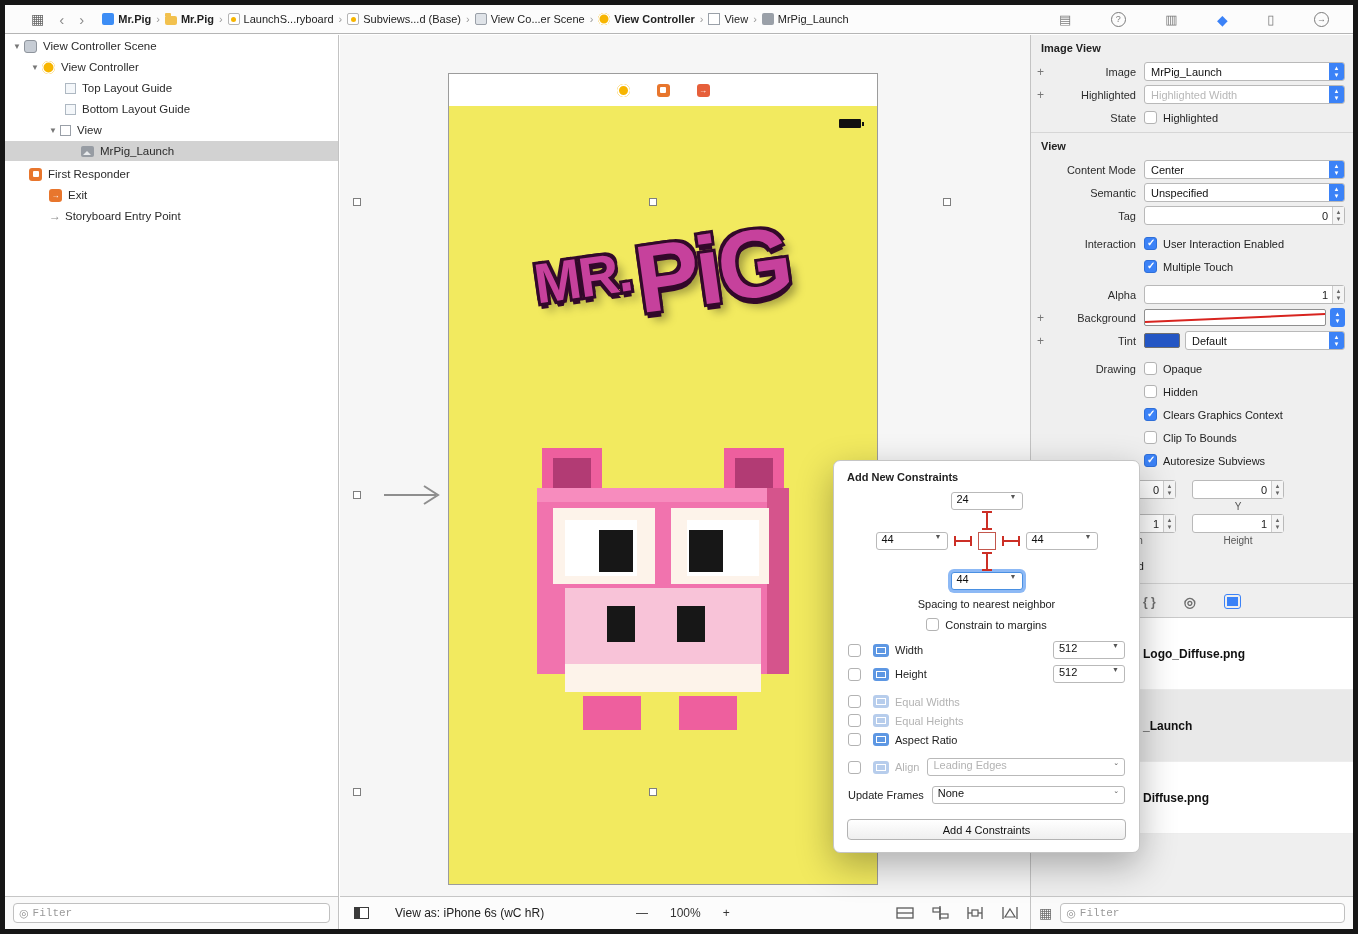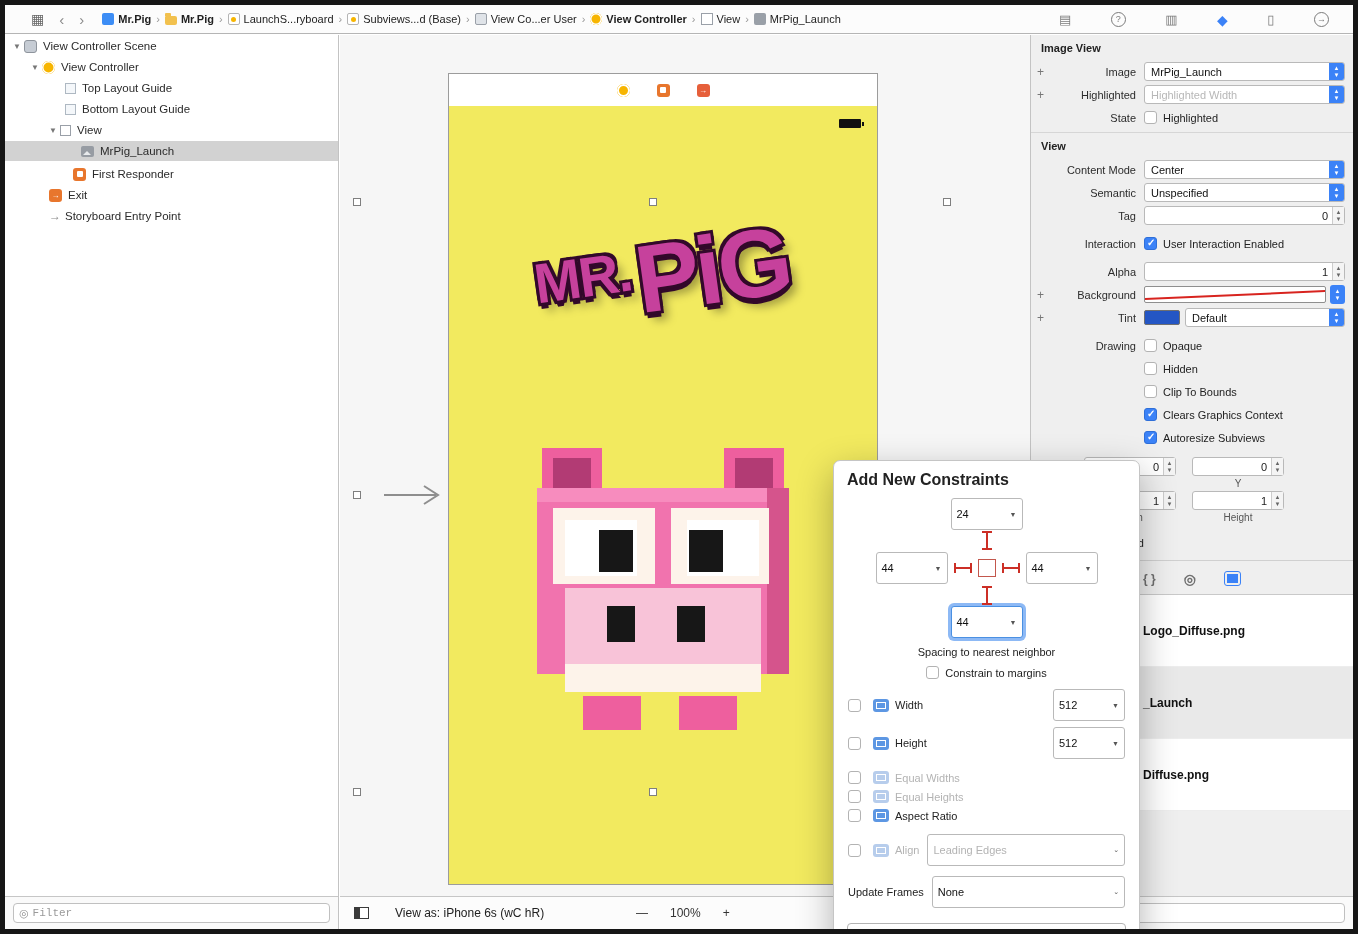--- a/index.html
+++ b/index.html
@@ -109,23 +109,23 @@
   .media-sel {width:17px;height:15px;border:1.6px solid #3b82f7;border-radius:3px;position:relative;display:inline-block;}
   .media-sel::after {content:"";position:absolute;inset:2px;background:#3b82f7;}
   .media {background:#fff;border-top:1px solid #c9c9c9;}
   .mrow {height:72px;display:flex;align-items:center;padding-left:112px;font-weight:bold;font-size:12px;color:#111;border-bottom:1px solid #ededed;}
   .mrow.sel {background:#e9e9e9;}
   .insp-bottom {position:absolute;left:0;right:0;bottom:0;height:33px;background:#fafafa;border-top:1px solid #c6c6c6;display:flex;align-items:center;padding:0 8px;gap:8px;}
   .gridicon {color:#6f6f6f;font-size:14px;line-height:1;}
 
   
   .popover {position:absolute;left:828px;top:455px;width:307px;background:#fff;border:1px solid #c5c5c5;border-radius:7px;box-shadow:0 12px 36px rgba(0,0,0,.3);z-index:60;font-size:11px;color:#222;padding:10px 13px 12px;}
-  .pop-title {font-weight:bold;font-size:16px;margin-bottom:9px;}
+  .pop-title {font-weight:bold;font-size:11px;margin-bottom:9px;}
   .sp-col {display:flex;flex-direction:column;align-items:center;}
-  .pcombo {width:72px;height:32px;border:1px solid #b9b9b9;border-radius:3px;background:#fff;display:flex;align-items:center;padding:0 5px;flex:none;}
+  .pcombo {width:72px;height:18px;border:1px solid #b9b9b9;border-radius:3px;background:#fff;display:flex;padding:0 5px;flex:none;}
   .pcombo .v {flex:1;color:#111;}
   .pcombo .ar {color:#555;font-size:7px;flex:none;}
   .pcombo.focus {box-shadow:0 0 0 3px #8db9f5;border-color:#4a90e2;}
   .pcombo.grow {flex:1;width:auto;}
   .pcombo.grow.dim .v {color:#b3b3b3;}
   .vstrut {width:2px;height:19px;background:#cc2f26;position:relative;margin:1px 0;}
   .vstrut::before,.vstrut::after {content:"";position:absolute;left:-4px;width:10px;height:2px;background:#cc2f26;}
   .vstrut::before {top:0;} .vstrut::after {bottom:0;}
   .sp-mid {display:flex;align-items:center;gap:6px;margin:1px 0;}
   .hstrut {width:18px;height:2px;background:#cc2f26;position:relative;}
@@ -168,21 +168,21 @@
           <span>LaunchS...ryboard</span>
         </span>
       <span class="sep">›</span>
       <span class="crumb">
           <span class="ci ci-sb"></span>
           <span>Subviews...d (Base)</span>
         </span>
       <span class="sep">›</span>
       <span class="crumb">
           <span class="ci ci-scene"></span>
-          <span>View Co...er User</span>
+          <span>View Co...er Scene</span>
         </span>
       <span class="sep">›</span>
       <span class="crumb">
           <span class="ci ci-vc"></span>
           <b>View Controller</b>
         </span>
       <span class="sep">›</span>
       <span class="crumb">
           <span class="ci ci-view"></span>
           <span>View</span>
@@ -224,21 +224,21 @@
     </div>
     <div class="orow" style="padding-left:44px;">
       <span class="disc">▼</span>
       <span class="oi oi-view"></span>
       <span>View</span>
     </div>
     <div class="orow selected" style="padding-left:76px;">
       <span class="oi oi-img"></span>
       <span>MrPig_Launch</span>
     </div>
-    <div class="orow" style="padding-left:68px;margin-top:3px;">
+    <div class="orow" style="padding-left:24px;margin-top:3px;">
       <span class="oi oi-fr"></span>
       <span>First Responder</span>
     </div>
     <div class="orow" style="padding-left:44px;">
       <span class="oi oi-exit">→</span>
       <span>Exit</span>
     </div>
     <div class="orow" style="padding-left:44px;">
       <span class="oi-entry">→</span>
       <span>Storyboard Entry Point</span>
@@ -401,20 +401,28 @@
       </div>
     </div>
     <div class="irow" style="margin-top:9px;">
       <span class="iplus" style="visibility:hidden;">+</span>
       <span class="ilabel">Interaction</span>
       <span class="cbrow">
         <span class="cb on"></span>
         <span>User Interaction Enabled</span>
       </span>
     </div>
+    <div class="irow">
+      <span class="iplus" style="visibility:hidden;">+</span>
+      <span class="ilabel"></span>
+      <span class="cbrow">
+        <span class="cb on"></span>
+        <span>Multiple Touch</span>
+      </span>
+    </div>
     <div class="irow" style="margin-top:9px;">
       <span class="iplus" style="visibility:hidden;">+</span>
       <span class="ilabel">Alpha</span>
       <div class="stepfield">
         <span class="sval">1</span>
         <span class="stepper">
             <i>▲</i>
             <i>▼</i>
           </span>
       </div>
@@ -453,30 +461,30 @@
         <span class="ilabel"></span>
       <span class="cbrow">
         <span class="cb"></span>
         <span>Hidden</span>
       </span>
     </div>
     <div class="irow">
       <span class="iplus" style="visibility:hidden;">+</span>
         <span class="ilabel"></span>
       <span class="cbrow">
+        <span class="cb on"></span>
+        <span>Clears Graphics Context</span>
+      </span>
+    </div>
+    <div class="irow">
+      <span class="iplus" style="visibility:hidden;">+</span>
+        <span class="ilabel"></span>
+      <span class="cbrow">
         <span class="cb"></span>
         <span>Clip To Bounds</span>
-      </span>
-    </div>
-    <div class="irow">
-      <span class="iplus" style="visibility:hidden;">+</span>
-        <span class="ilabel"></span>
-      <span class="cbrow">
-        <span class="cb on"></span>
-        <span>Clears Graphics Context</span>
       </span>
     </div>
     <div class="irow">
       <span class="iplus" style="visibility:hidden;">+</span>
         <span class="ilabel"></span>
       <span class="cbrow">
         <span class="cb on"></span>
         <span>Autoresize Subviews</span>
       </span>
     </div>

